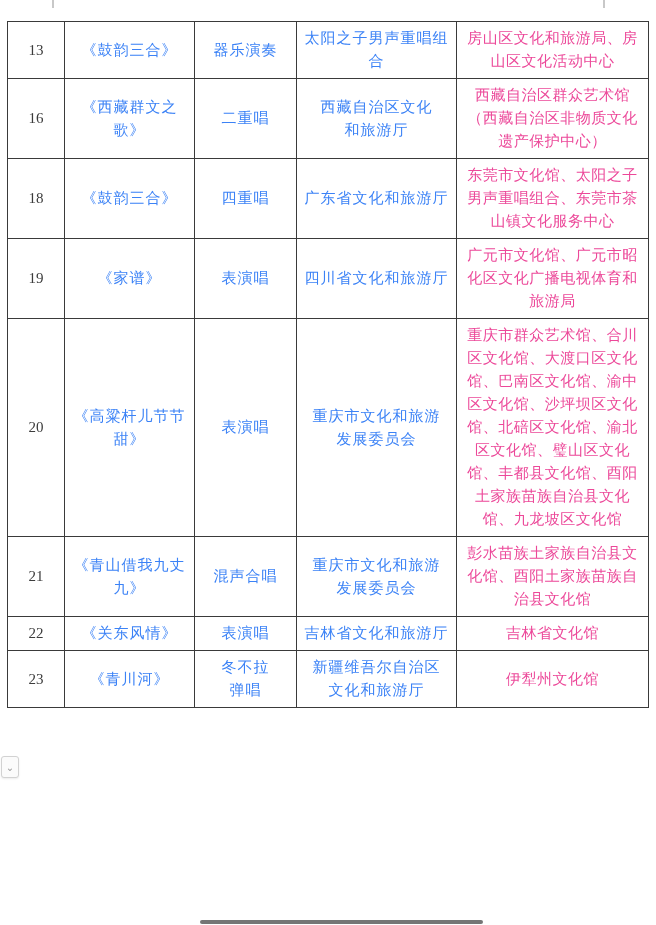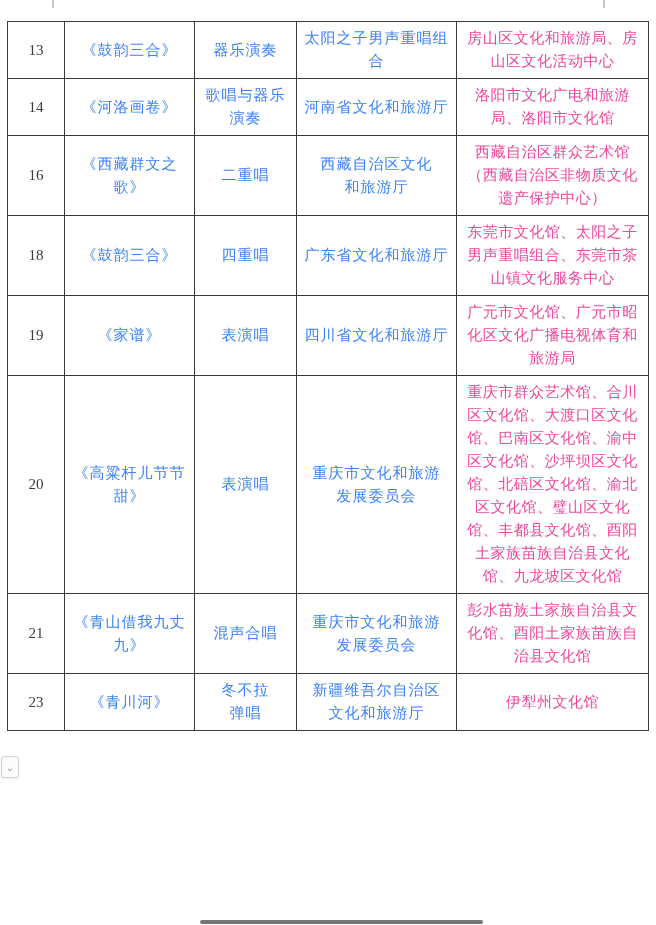--- a/index.html
+++ b/index.html
@@ -99,28 +99,20 @@
   </colgroup>
   <tbody id="table-body">
   <tr>
     <td class="c-num">13</td>
     <td class="c-title">《鼓韵三合》</td>
     <td class="c-form">器乐演奏</td>
     <td class="c-unit">太阳之子男声重唱组合</td>
     <td class="c-org">房山区文化和旅游局、房山区文化活动中心</td>
   </tr>
 
-  <tr>
-    <td class="c-num">14</td>
-    <td class="c-title">《河洛画卷》</td>
-    <td class="c-form">歌唱与器乐
-演奏</td>
-    <td class="c-unit">河南省文化和旅游厅</td>
-    <td class="c-org">洛阳市文化广电和旅游局、洛阳市文化馆</td>
-  </tr>
 
 
   <tr>
     <td class="c-num">16</td>
     <td class="c-title">《西藏群文之歌》</td>
     <td class="c-form">二重唱</td>
     <td class="c-unit">西藏自治区文化
 和旅游厅</td>
     <td class="c-org">西藏自治区群众艺术馆（西藏自治区非物质文化遗产保护中心）</td>
   </tr>
@@ -155,20 +147,27 @@
   <tr>
     <td class="c-num">21</td>
     <td class="c-title">《青山借我九丈
 九》</td>
     <td class="c-form">混声合唱</td>
     <td class="c-unit">重庆市文化和旅游
 发展委员会</td>
     <td class="c-org">彭水苗族土家族自治县文化馆、酉阳土家族苗族自治县文化馆</td>
   </tr>
 
+  <tr>
+    <td class="c-num">22</td>
+    <td class="c-title">《关东风情》</td>
+    <td class="c-form">表演唱</td>
+    <td class="c-unit">吉林省文化和旅游厅</td>
+    <td class="c-org">吉林省文化馆</td>
+  </tr>
 
   <tr>
     <td class="c-num">23</td>
     <td class="c-title">《青川河》</td>
     <td class="c-form">冬不拉
 弹唱</td>
     <td class="c-unit">新疆维吾尔自治区
 文化和旅游厅</td>
     <td class="c-org">伊犁州文化馆</td>
   </tr>

